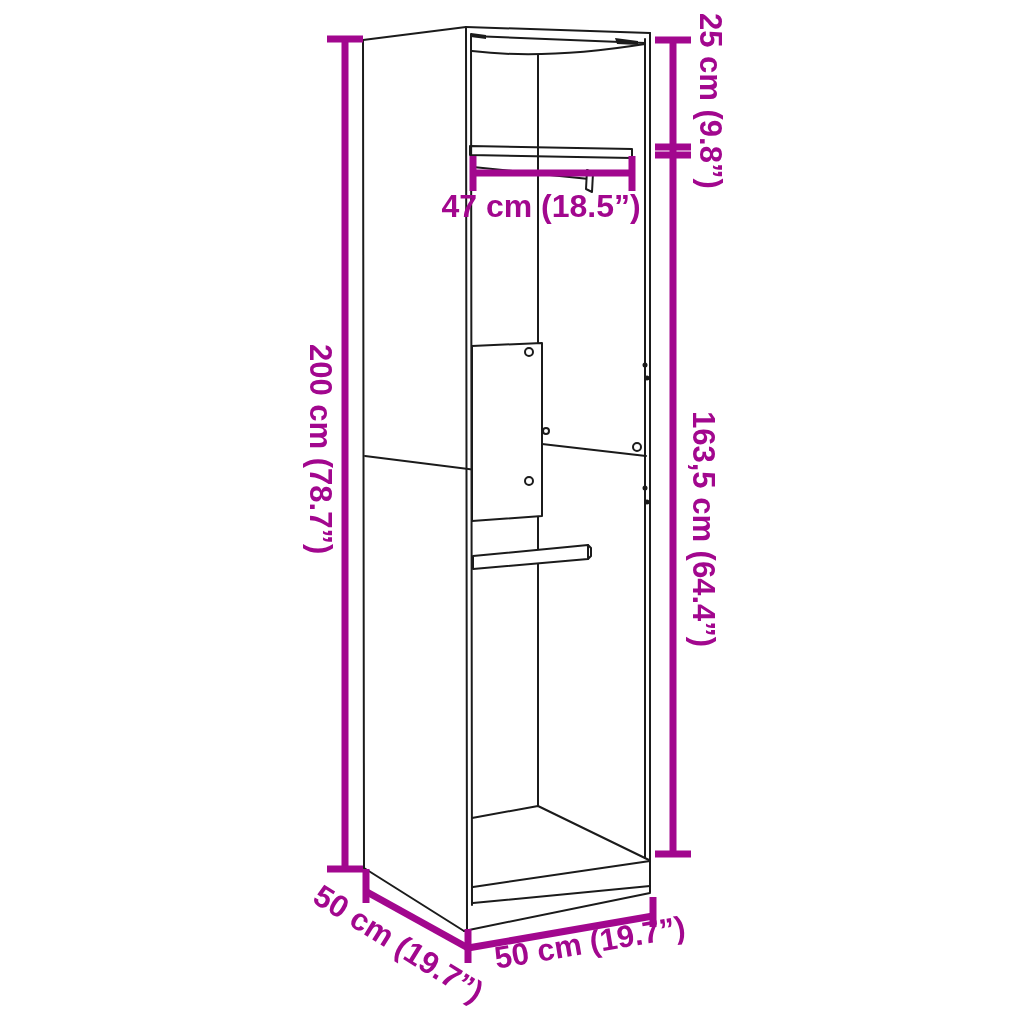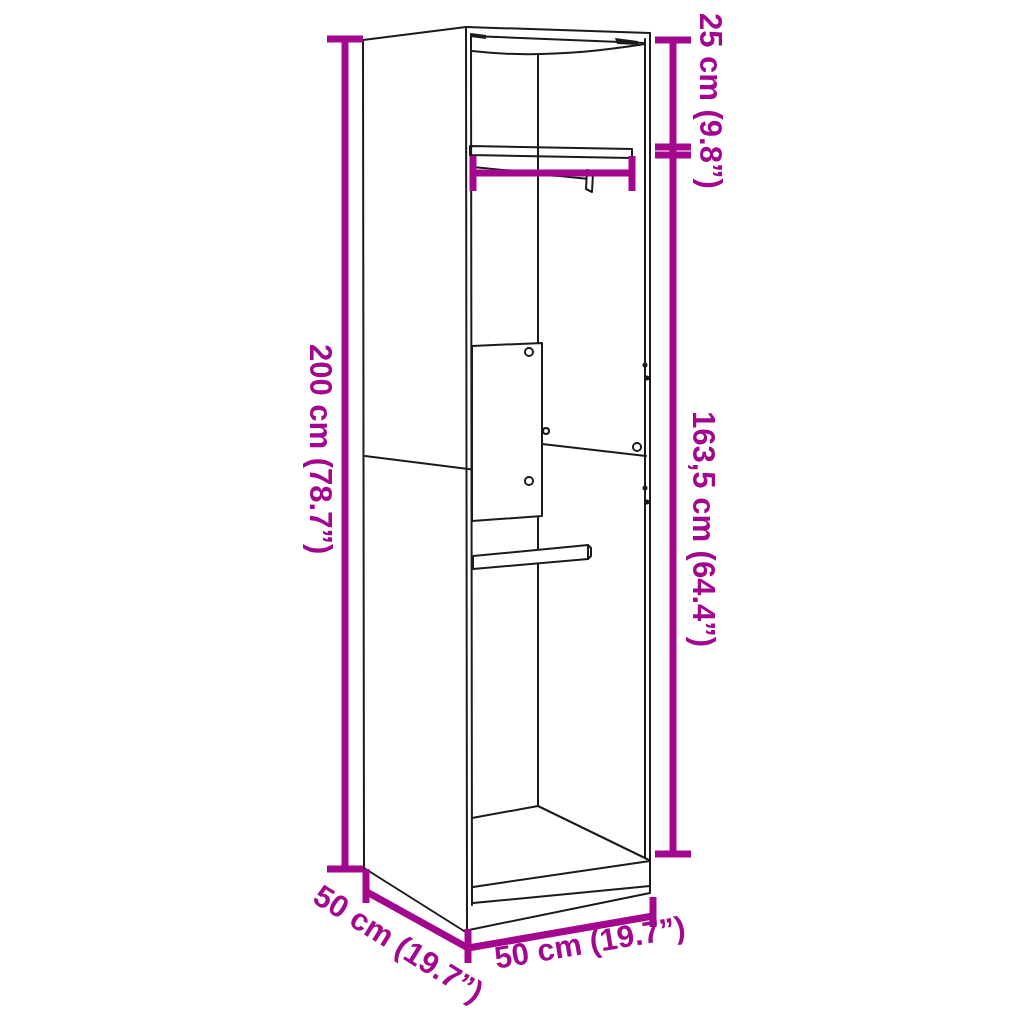--- a/index.html
+++ b/index.html
@@ -120,17 +120,18 @@
       </g>
     </g>
   </svg>
 
   <div class="dim-label vert" style="left:300px; top:344px; width:36px;">200 cm (78.7”)</div>
 
   <div class="dim-label vert" style="left:688px; top:13px; width:38px;">25 cm (9.8”)</div>
 
   <div class="dim-label vert" style="left:683px; top:411px; width:36px;">163,5 cm (64.4”)</div>
 
+  <div class="dim-label center" style="left:441px; top:190px; width:200px; font-size:32px;">47 cm (18.5”)</div>
 
   <div class="dim-label center" style="left:287px; top:928px; width:222px; transform:rotate(32deg);">50 cm (19.7”)</div>
 
   <div class="dim-label center" style="left:479px; top:927px; width:222px; transform:rotate(-9.5deg);">50 cm (19.7”)</div>
 </div>
 
 </body></html>

